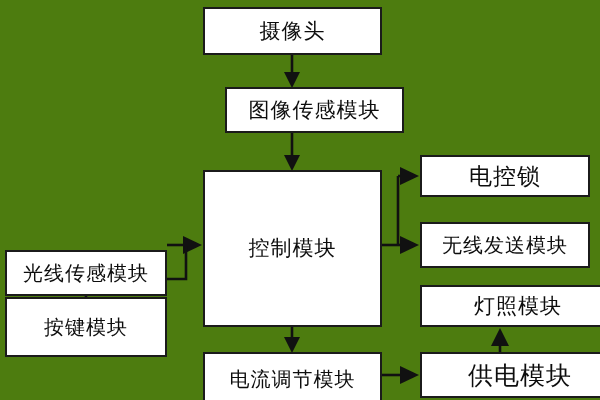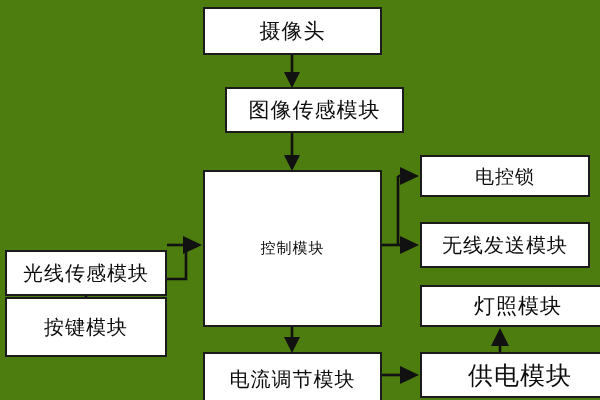--- a/index.html
+++ b/index.html
@@ -104,33 +104,33 @@
   </svg>
 
   <div class="node" style="left:203px; top:7px; width:179px; height:48px; font-size:21px;">
     <span class="node-label">摄像头</span>
   </div>
 
   <div class="node" style="left:203px; top:87px; width:179px; height:46px; font-size:21px;margin-left:22px;">
     <span class="node-label">图像传感模块</span>
   </div>
 
-  <div class="node" style="left:203px; top:170px; width:179px; height:157px; font-size:15px;">
+  <div class="node" style="left:203px; top:170px; width:179px; height:157px; font-size:21px;">
     <span class="node-label">控制模块</span>
   </div>
 
   <div class="node" style="left:5px; top:222px; width:162px; height:46px; font-size:20px;margin-top:28px;">
     <span class="node-label">光线传感模块</span>
   </div>
 
   <div class="node" style="left:5px; top:297px; width:162px; height:60px; font-size:20px;">
     <span class="node-label">按键模块</span>
   </div>
 
-  <div class="node" style="left:420px; top:155px; width:170px; height:42px; font-size:19px;">
+  <div class="node" style="left:420px; top:155px; width:170px; height:42px; font-size:23px;">
     <span class="node-label">电控锁</span>
   </div>
 
   <div class="node" style="left:420px; top:222px; width:170px; height:46px; font-size:20px;">
     <span class="node-label">无线发送模块</span>
   </div>
 
   <div class="node" style="left:420px; top:285px; width:190px; height:42px; font-size:21px;padding-left:6px;">
     <span class="node-label">灯照模块</span>
   </div>

